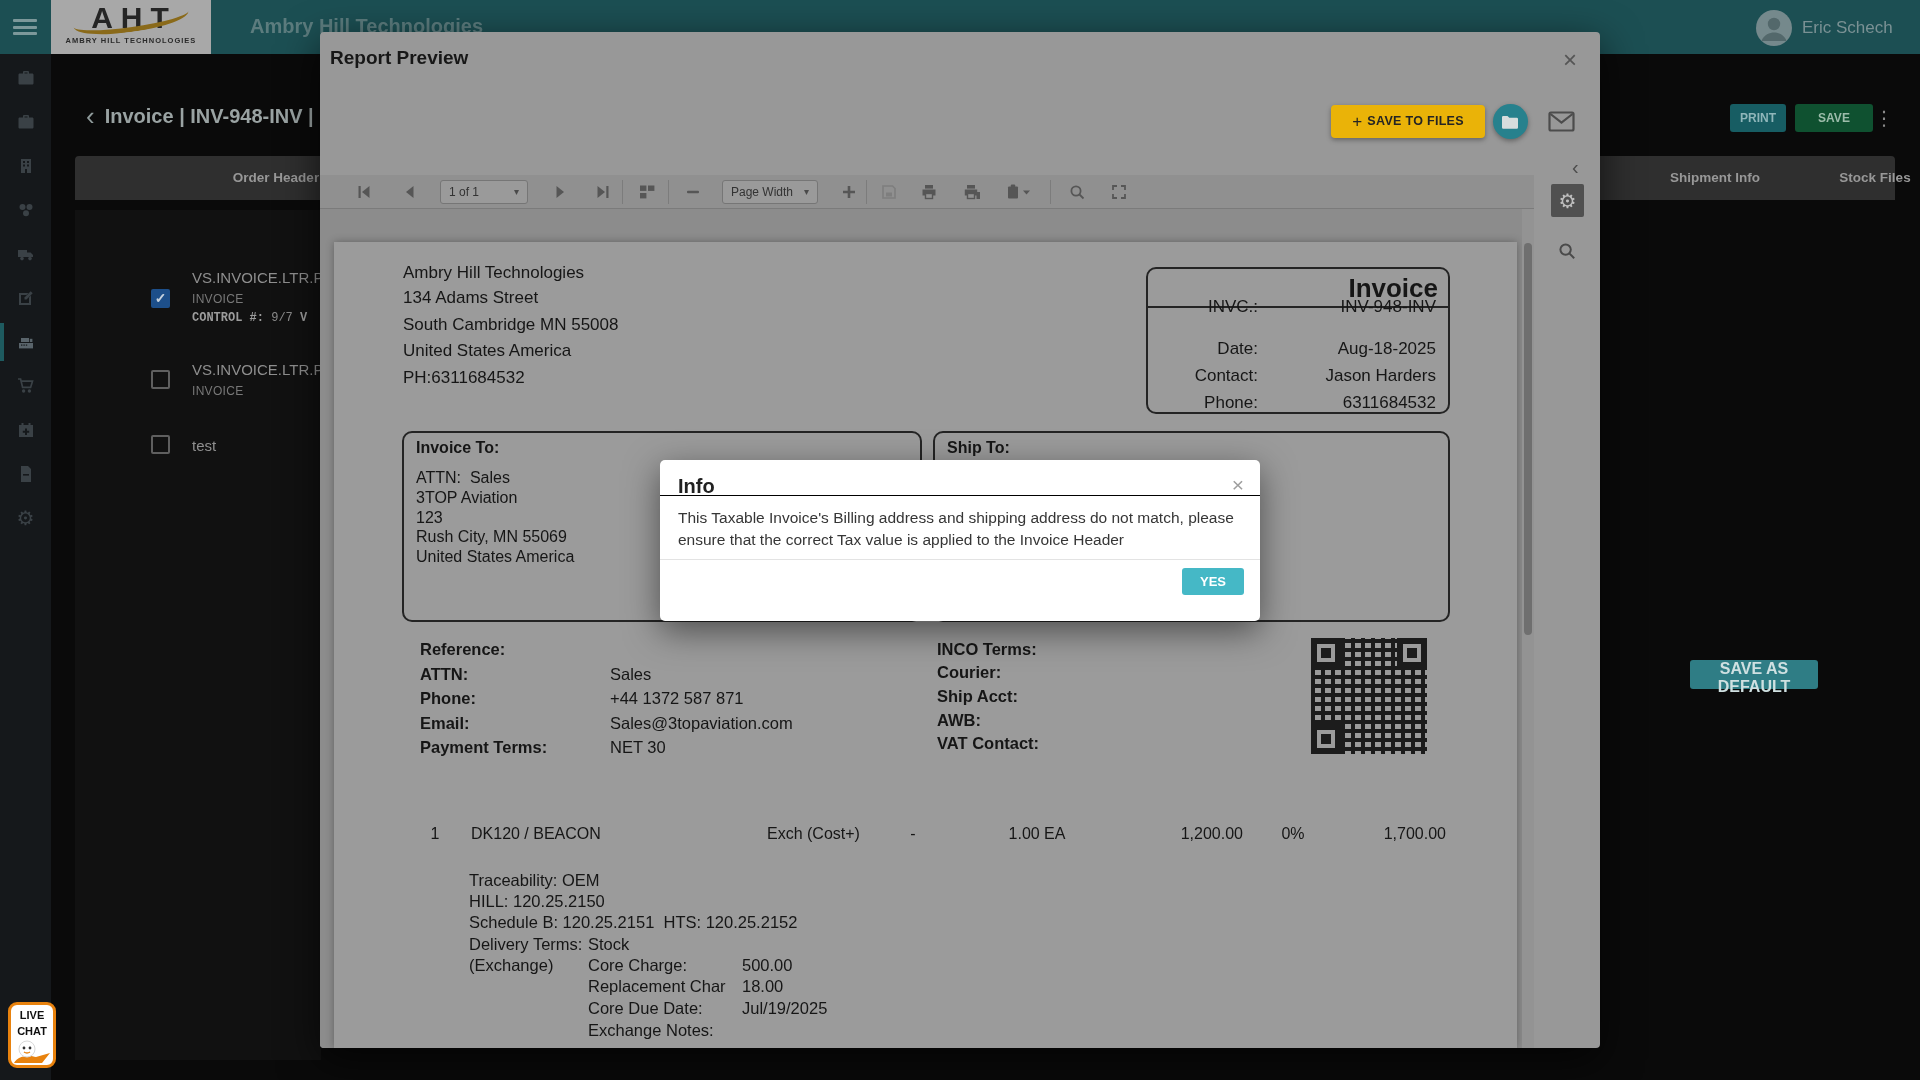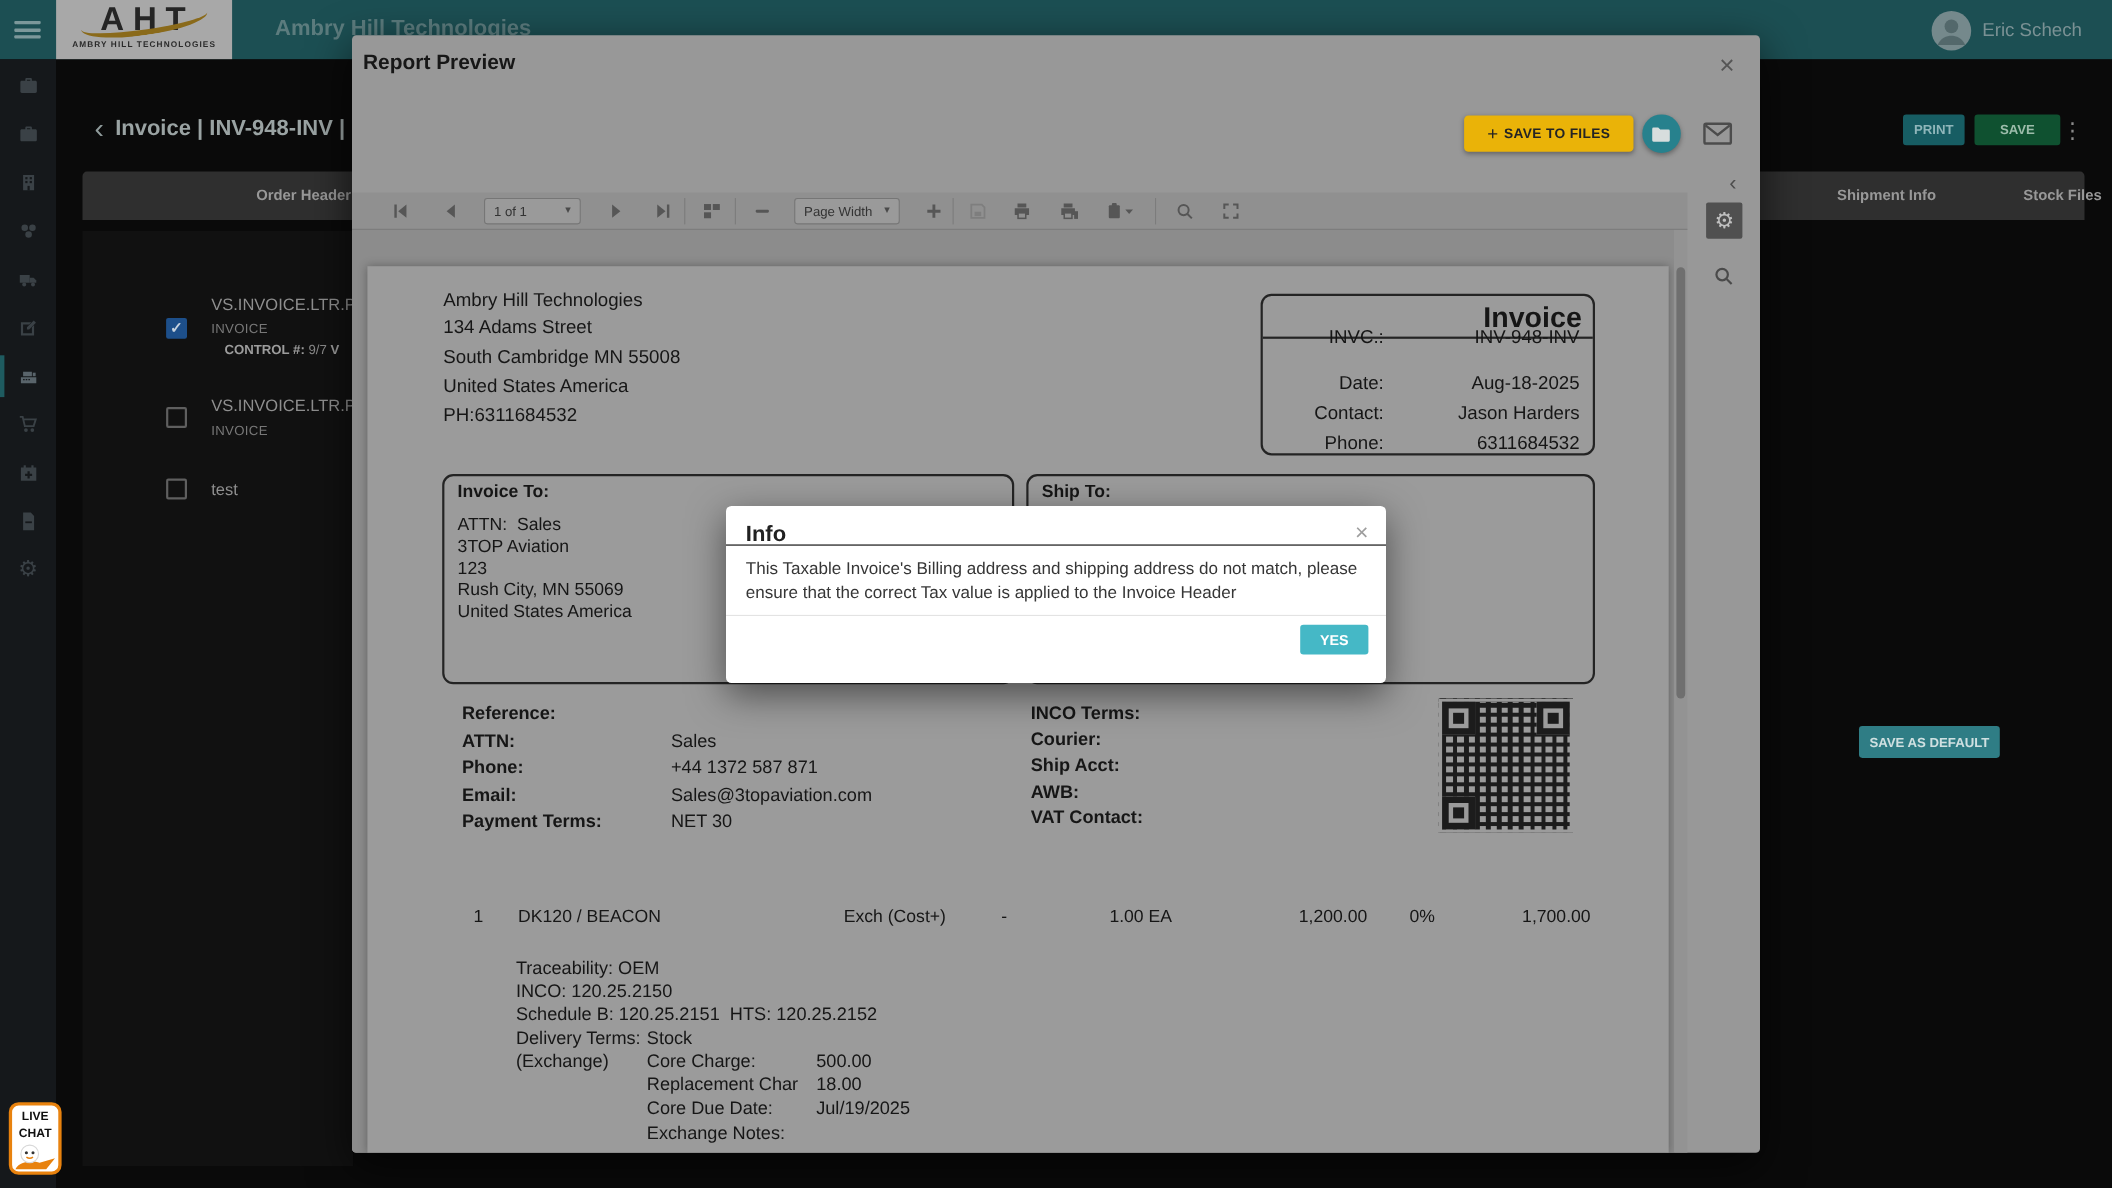--- a/index.html
+++ b/index.html
@@ -43,21 +43,21 @@
   .tab-ship  { left:1570px; width:140px; }
   .tab-stock { left:1735px; width:130px; }
 
   .chk { position:absolute; width:19px; height:19px; border-radius:2px; cursor:pointer; }
   .chk.checked { background:#1d4f8a; color:#c6d2de; font-size:14px; font-weight:700; text-align:center; line-height:19px; }
   .chk.empty { border:2px solid #5f5f5f; background:transparent; }
   .rl-title { position:absolute; font-size:15px; color:#8f8f8f; white-space:nowrap; }
   .rl-sub { position:absolute; font-size:12px; color:#787878; letter-spacing:.3px; }
   .rl-ctrl { position:absolute; font-size:12px; color:#8a8a8a; white-space:nowrap; }
   .rl-ctrl b { color:#9c9c9c; }
-  .btn-save-default { position:absolute; left:1690px; top:660px; width:128px; height:29px; background:#2f7d85; border:none; border-radius:3px; color:#cfe0e1; font-size:12px; font-weight:700; cursor:pointer; }
+  .btn-save-default { position:absolute; left:1690px; top:660px; width:128px; height:29px; background:#2f7d85; border:none; border-radius:3px; color:#cfe0e1; font-size:16px; font-weight:700; cursor:pointer; }
 
   
   .modal { position:absolute; left:320px; top:32px; width:1280px; height:1016px; background:#989898; border-radius:4px; box-shadow:0 12px 40px rgba(0,0,0,.65); overflow:hidden; }
   .modal-title { position:absolute; left:10px; top:15px; font-size:19px; font-weight:700; color:#171717; }
   .modal-close { position:absolute; left:1243px; top:14px; font-size:24px; color:#555; cursor:pointer; }
   .stf { position:absolute; left:1011px; top:73px; width:154px; height:33px; background:#eab308; border:none; border-radius:4px; box-shadow:0 2px 5px rgba(0,0,0,.35); color:#242424; font-size:12.5px; font-weight:700; letter-spacing:.3px; cursor:pointer; }
   .stf-plus { font-size:17px; font-weight:400; vertical-align:-2px; margin-right:5px; }
   .folder-btn { position:absolute; left:1173px; top:72px; width:35px; height:35px; border-radius:50%; background:#27818d; box-shadow:0 2px 5px rgba(0,0,0,.35); display:flex; align-items:center; justify-content:center; cursor:pointer; }
   .mail-btn { position:absolute; left:1228px; top:79px; cursor:pointer; }
 
@@ -237,21 +237,21 @@
   <div class="tabs-strip">
     <div class="tab tab-order">Order Header</div>
     <div class="tab tab-ship">Shipment Info</div>
     <div class="tab tab-stock">Stock Files</div>
 
   </div>
 
   <div class="chk checked" style="left:151px; top:289px;">✓</div>
   <div class="rl-title" style="left:192px; top:269px;">VS.INVOICE.LTR.P</div>
   <div class="rl-sub" style="left:192px; top:292px;">INVOICE</div>
-  <div class="rl-ctrl" style="left:204px; top:311px;">
+  <div class="rl-ctrl" style="left:192px; top:311px;font-family:Liberation Mono, monospace;">
     <b>CONTROL #:</b>
     <span>9/7</span>
     <b>V</b>
   </div>
   <div class="chk empty" style="left:151px; top:370px;"></div>
   <div class="rl-title" style="left:192px; top:361px;">VS.INVOICE.LTR.P</div>
   <div class="rl-sub" style="left:192px; top:384px;">INVOICE</div>
   <div class="chk empty" style="left:151px; top:435px;"></div>
   <div class="rl-title" style="left:192px; top:437px;">test</div>
 
@@ -438,21 +438,21 @@
           <span class="tc" style="left:69px;">DK120 / BEACON</span>
           <span class="tc" style="left:365px;">Exch (Cost+)</span>
           <span class="tc c" style="left:481px; width:60px;">-</span>
           <span class="tc c" style="left:585px; width:100px;">1.00 EA</span>
           <span class="tc r" style="left:741px; width:100px;">1,200.00</span>
           <span class="tc c" style="left:866px; width:50px;">0%</span>
           <span class="tc r" style="left:944px; width:100px;">1,700.00</span>
         </div>
 
         <div class="det" style="left:135px; top:629px;">Traceability: OEM</div>
-        <div class="det" style="left:135px; top:650px;">INCO: 120.25.2150</div>
+        <div class="det" style="left:135px; top:650px;">HILL: 120.25.2150</div>
         <div class="det" style="left:135px; top:671px;">Schedule B: 120.25.2151  HTS: 120.25.2152</div>
         <div class="det" style="left:135px; top:693px;">Delivery Terms:</div>
         <div class="det" style="left:254px; top:693px;">Stock</div>
         <div class="det" style="left:135px; top:714px;">(Exchange)</div>
         <div class="det" style="left:254px; top:714px;">Core Charge:</div>
         <div class="det" style="left:408px; top:714px;">500.00</div>
         <div class="det" style="left:254px; top:735px;">Replacement Char</div>
         <div class="det" style="left:408px; top:735px;">18.00</div>
         <div class="det" style="left:254px; top:757px;">Core Due Date:</div>
         <div class="det" style="left:408px; top:757px;">Jul/19/2025</div>

